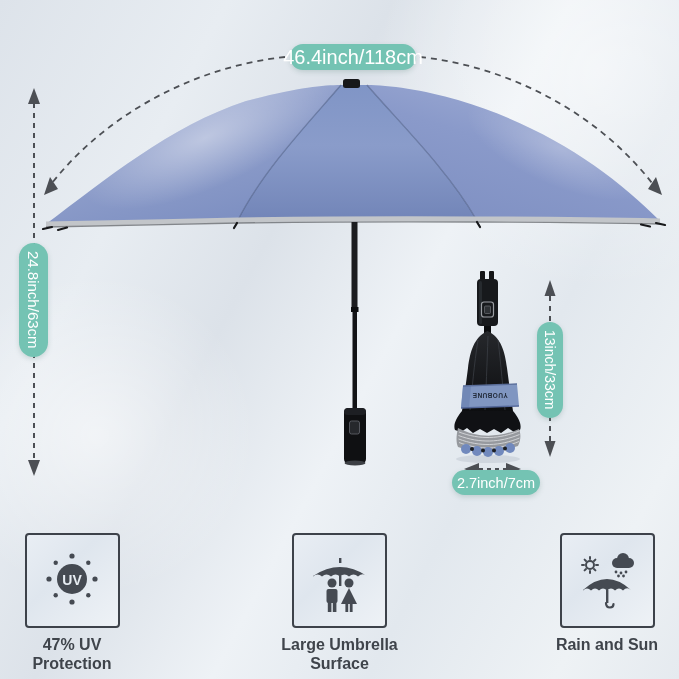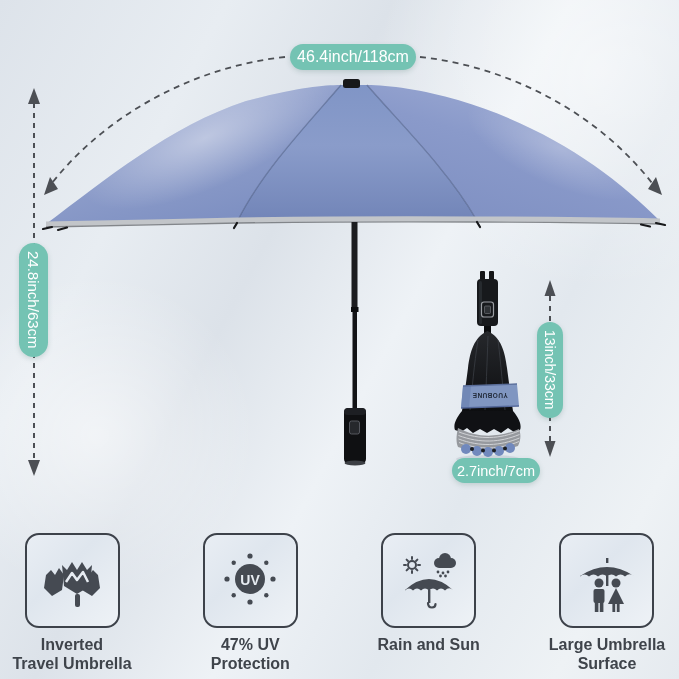--- a/index.html
+++ b/index.html
@@ -6,32 +6,32 @@
   body{width:679px;height:679px;overflow:hidden;font-family:"Liberation Sans",sans-serif;}
   .stage{position:relative;width:679px;height:679px;
     background:
       radial-gradient(circle at 14% 64%, rgba(255,255,255,.55), rgba(255,255,255,0) 22%),
       radial-gradient(circle at 88% 10%, rgba(255,255,255,.5), rgba(255,255,255,0) 26%),
       linear-gradient(118deg,#dde3ea 0%,#e8edf2 22%,#dce2e9 38%,#eef2f6 55%,#e2e8ee 70%,#eef2f5 88%,#e5eaef 100%);
   }
   .scene{position:absolute;left:0;top:0;width:679px;height:679px;}
   .pill{position:absolute;background:#74c3b3;color:#ffffff;display:flex;align-items:center;justify-content:center;
     border-radius:999px;box-shadow:0 2px 5px rgba(90,130,125,.25);}
-  .pill-top{left:290px;top:44px;width:126px;height:26px;font-size:16px;}
+  .pill-top{left:290px;top:44px;width:126px;height:26px;font-size:20px;}
   .pill-vert{writing-mode:vertical-rl;}
   .pill-left{left:19px;top:243px;width:29px;height:114px;font-size:15px;}
   .pill-right{left:537px;top:322px;width:26px;height:96px;font-size:14px;}
-  .pill-fw{left:452px;top:458px;width:88px;height:25px;font-size:14.5px;}
+  .pill-fw{left:452px;top:470px;width:88px;height:25px;font-size:14.5px;}
   .weight-badge{position:absolute;left:146px;top:388px;width:114px;height:114px;border-radius:50%;
     background:#fcfdfd;border:1px solid #d7e5df;box-shadow:0 8px 16px rgba(110,140,150,.22);
     display:flex;flex-direction:column;align-items:center;justify-content:center;}
   .weight-text{color:#80a89b;font-size:15px;font-weight:bold;margin-top:2px;}
   .features{position:absolute;left:0;top:533px;width:679px;display:flex;justify-content:space-between;padding:0 9px;box-sizing:border-box;}
   .feature{width:126px;display:flex;flex-direction:column;align-items:center;}
-  .feature-card{width:95px;height:95px;border:2.5px solid #3d424a;border-radius:14px;box-sizing:border-box;
+  .feature-card{width:95px;height:95px;border:2.5px solid #3d424a;border-radius:4px;box-sizing:border-box;
     background:linear-gradient(135deg,#e9eef4 0%,#dfe6ee 40%,#eef2f6 100%);
     display:flex;align-items:center;justify-content:center;}
   .feature-label{margin-top:7px;font-size:16px;line-height:19px;font-weight:bold;color:#3f444b;text-align:center;white-space:pre-line;}
   .ficon{fill:#454a52;}
 </style>
 </head>
 <body>
 
 <div class="stage">
 
@@ -181,52 +181,61 @@
   </svg>
 
   <div class="pill pill-top">46.4inch/118cm</div>
   <div class="pill pill-vert pill-left">24.8inch/63cm</div>
   <div class="pill pill-vert pill-right">13inch/33cm</div>
   <div class="pill pill-fw">2.7inch/7cm</div>
 
 
   <div class="features">
 
-    <div class="feature">
-      <div class="feature-card">
-        <svg width="64" height="64" viewBox="0 0 64 64" class="ficon">
-          <polygon points="6,26 11,21 15,26 19,19 24,26 22,41 12,47 4,39"></polygon>
-          <polygon points="58,26 53,21 49,26 45,19 40,26 42,41 52,47 60,39"></polygon>
-          <polygon points="22,16 27,21 32,13 37,21 42,13 47,21 52,16 50,37 37,45 24,37"></polygon>
-          <polyline points="26,33 32,24 37,31 43,23 48,33" fill="none" stroke="#e7ecf2" stroke-width="2.5" stroke-linejoin="round"></polyline>
-          <rect x="35" y="45" width="5" height="13" rx="2"></rect>
-        </svg>
-      </div>
-      <div class="feature-label">Inverted
-Travel Umbrella</div>
-    </div>
 
 
     <div class="feature">
       <div class="feature-card">
         <svg width="64" height="64" viewBox="0 0 64 64" class="ficon">
           <circle cx="32" cy="30" r="15"></circle>
           <circle cx="55" cy="30" r="2.6"></circle>
             <circle cx="48.3" cy="46.3" r="2.2"></circle>
             <circle cx="32" cy="53" r="2.6"></circle>
           <circle cx="15.7" cy="46.3" r="2.2"></circle>
             <circle cx="9" cy="30" r="2.6"></circle>
             <circle cx="15.7" cy="13.7" r="2.2"></circle>
           <circle cx="32" cy="7" r="2.6"></circle>
             <circle cx="48.3" cy="13.7" r="2.2"></circle>
           <text x="32" y="35.5" text-anchor="middle" font-size="14" font-weight="bold" fill="#e7ecf2">UV</text>
         </svg>
       </div>
       <div class="feature-label">47% UV
 Protection</div>
+    </div>
+
+    <div class="feature">
+      <div class="feature-card">
+        <svg width="64" height="64" viewBox="0 0 64 64" class="ficon">
+          <rect x="31" y="9" width="2.4" height="5"></rect>
+          <path d="M5 27 Q 32 9 59 27 Q 54.5 23.5 50 27.5 Q 45.5 23.5 41 27.5 Q 36.5 23.5 32 27.5 Q 27.5 23.5 23 27.5 Q 18.5 23.5 14 27.5 Q 9.5 23.5 5 27.5 Z"></path>
+          <rect x="31" y="27" width="2.4" height="10"></rect>
+          <g>
+            <circle cx="24" cy="34" r="4.5"></circle>
+            <rect x="18.5" y="40" width="11" height="14" rx="2"></rect>
+            <rect x="19.8" y="53" width="3.6" height="10"></rect>
+              <rect x="24.8" y="53" width="3.6" height="10"></rect>
+            <circle cx="41" cy="34" r="4.5"></circle>
+            <polygon points="41,39 49,55 33,55"></polygon>
+            <rect x="37.4" y="55" width="2.8" height="8"></rect>
+              <rect x="41.8" y="55" width="2.8" height="8"></rect>
+          </g>
+        </svg>
+      </div>
+      <div class="feature-label">Large Umbrella
+Surface</div>
     </div>
 
     <div class="feature">
       <div class="feature-card">
         <svg width="64" height="64" viewBox="0 0 64 64" class="ficon">
           <circle cx="15" cy="16" r="4" fill="none" stroke="#454a52" stroke-width="2"></circle>
           <g stroke="#454a52" stroke-width="2" stroke-linecap="round">
             <line x1="15" y1="8" x2="15" y2="10"></line>
               <line x1="15" y1="22" x2="15" y2="24"></line>
             <line x1="7" y1="16" x2="9" y2="16"></line>
@@ -248,36 +257,14 @@
               <circle cx="48.5" cy="27" r="1.4"></circle>
           </g>
           <path d="M8 41 Q 32 19 56 41 Q 52 37.5 48 41.5 Q 44 37.5 40 41.5 Q 36 37.5 32 41.5 Q 28 37.5 24 41.5 Q 20 37.5 16 41.5 Q 12 37.5 8 41.5 Z"></path>
           <rect x="31" y="41" width="2.4" height="13"></rect>
           <path d="M31 54 q0 4.5 4 4.5 q3.5 0 3.5 -3.5" fill="none" stroke="#454a52" stroke-width="2.2" stroke-linecap="round"></path>
         </svg>
       </div>
       <div class="feature-label">Rain and Sun</div>
     </div>
 
-    <div class="feature">
-      <div class="feature-card">
-        <svg width="64" height="64" viewBox="0 0 64 64" class="ficon">
-          <rect x="31" y="9" width="2.4" height="5"></rect>
-          <path d="M5 27 Q 32 9 59 27 Q 54.5 23.5 50 27.5 Q 45.5 23.5 41 27.5 Q 36.5 23.5 32 27.5 Q 27.5 23.5 23 27.5 Q 18.5 23.5 14 27.5 Q 9.5 23.5 5 27.5 Z"></path>
-          <rect x="31" y="27" width="2.4" height="10"></rect>
-          <g>
-            <circle cx="24" cy="34" r="4.5"></circle>
-            <rect x="18.5" y="40" width="11" height="14" rx="2"></rect>
-            <rect x="19.8" y="53" width="3.6" height="10"></rect>
-              <rect x="24.8" y="53" width="3.6" height="10"></rect>
-            <circle cx="41" cy="34" r="4.5"></circle>
-            <polygon points="41,39 49,55 33,55"></polygon>
-            <rect x="37.4" y="55" width="2.8" height="8"></rect>
-              <rect x="41.8" y="55" width="2.8" height="8"></rect>
-          </g>
-        </svg>
-      </div>
-      <div class="feature-label">Large Umbrella
-Surface</div>
-    </div>
-
   </div>
 </div>
 
 </body></html>

